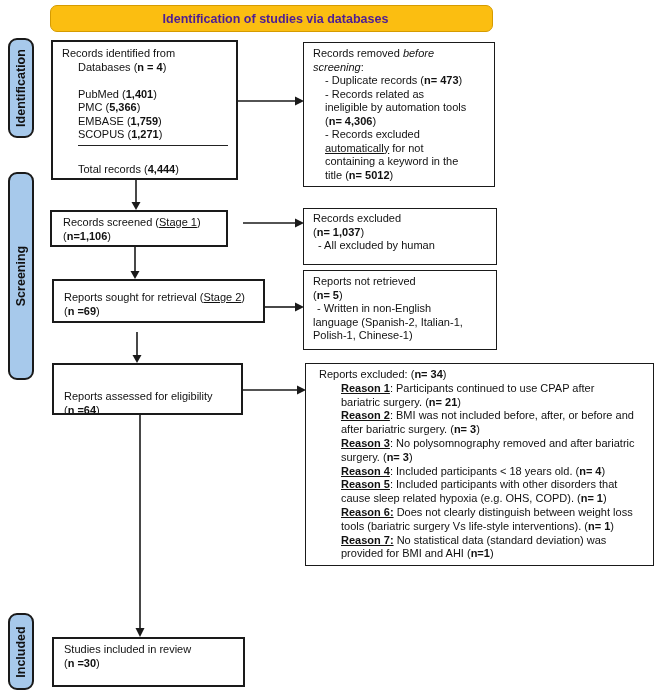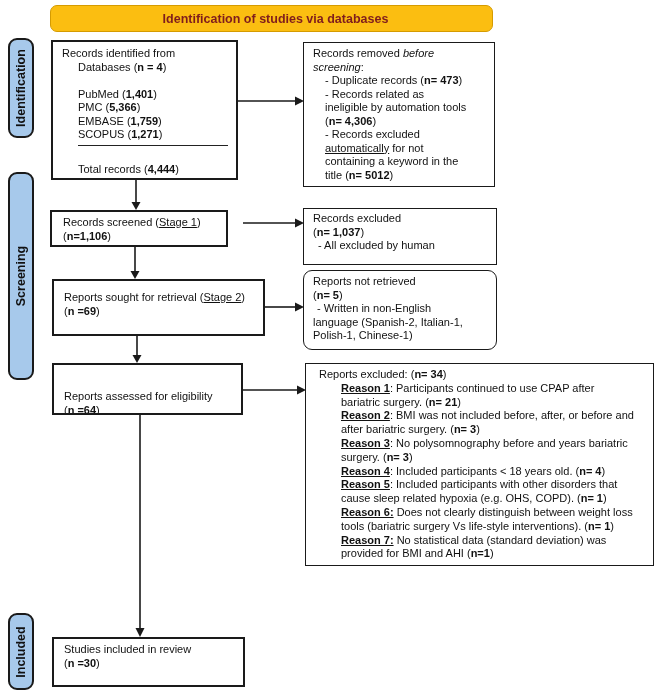--- a/index.html
+++ b/index.html
@@ -6,21 +6,21 @@
   .canvas{
     position:relative;width:661px;height:698px;background:#fff;
     font-family:"Liberation Sans",sans-serif;color:#111;overflow:hidden;
   }
   .banner{
     position:absolute;left:50px;top:5px;width:443px;height:27px;
     background:var(--banner-fill,#FBBE11);border:1.5px solid var(--banner-border,#D59B00);
     border-radius:7px;display:flex;align-items:center;justify-content:center;
     box-sizing:border-box;
   }
-  .banner span{font-weight:bold;font-size:12.5px;color:#7f1d1d;margin-left:8px;}
+  .banner span{font-weight:bold;font-size:12.5px;color:#4c1d95;margin-left:8px;}
   .stage{
     position:absolute;background:var(--stage-fill,#A7C9EB);
     border:2px solid var(--box-border,#1A1A1A);border-radius:9px;
     display:flex;align-items:center;justify-content:center;box-sizing:border-box;
   }
   .stage span{transform:rotate(-90deg);white-space:nowrap;font-weight:bold;font-size:12.5px;}
   .stage-id {left:8px;top:38px; width:26px;height:100px;}
   .stage-scr{left:8px;top:172px;width:26px;height:208px;}
   .stage-inc{left:8px;top:613px;width:26px;height:77px;}
   .arrows{position:absolute;left:0;top:0;pointer-events:none;}
@@ -32,22 +32,22 @@
   }
   .ln{line-height:13.5px;white-space:nowrap;}
   .ln.ind{padding-left:var(--ind,16px);}
   .ln.hr{border-bottom:1.5px solid #222;height:3px;margin-bottom:4px;
          margin-left:var(--ind,16px);margin-right:2px;padding-left:0;}
   .b{font-weight:bold;} .i{font-style:italic;} .u{text-decoration:underline;}
   .b-identified  {left:51px; top:40px; width:187px;height:140px;padding:5px 6px 0 9px; --ind:16px;}
   .b-removed     {left:303px;top:42px; width:192px;height:145px;padding:4px 4px 0 9px; --ind:12px;border-width:1.5px;}
   .b-screened    {left:50px; top:210px;width:178px;height:37px; padding:4px 4px 0 11px;}
   .b-excluded    {left:303px;top:208px;width:194px;height:57px; padding:3px 4px 0 9px; --ind:5px; border-width:1.5px;}
-  .b-sought      {left:52px; top:279px;width:213px;height:57px; padding:10px 4px 0 10px;}
-  .b-notretrieved{left:303px;top:270px;width:194px;height:80px; padding:4px 4px 0 9px; --ind:4px; border-width:1.5px;border-radius:9px;}
+  .b-sought      {left:52px; top:279px;width:213px;height:44px; padding:10px 4px 0 10px;}
+  .b-notretrieved{left:303px;top:270px;width:194px;height:80px; padding:4px 4px 0 9px; --ind:4px; border-width:1.5px;}
   .b-assessed    {left:52px; top:363px;width:191px;height:52px; padding:25px 4px 0 10px;}
   .b-reasons     {left:305px;top:363px;width:349px;height:203px;padding:4px 5px 0 13px;--ind:22px;border-width:1.5px;font-size:11px;}
   .b-reasons .ln {line-height:13.8px;}
   .b-studies     {left:52px; top:637px;width:193px;height:50px; padding:4px 4px 0 10px;}
 </style>
 </head>
 <body>
 
 <div class="canvas">
 
@@ -147,21 +147,21 @@
   <div class="fbox b-assessed">
       <div class="ln"><span>Reports assessed for eligibility</span></div>
       <div class="ln"><span>(</span><span class="b">n =64</span><span>)</span></div>
     </div>
   <div class="fbox b-reasons">
       <div class="ln"><span>Reports excluded: (</span><span class="b">n= 34</span><span>)</span></div>
       <div class="ln ind"><span class="b u">Reason 1</span><span>: Participants continued to use CPAP after</span></div>
       <div class="ln ind"><span>bariatric surgery. (</span><span class="b">n= 21</span><span>)</span></div>
       <div class="ln ind"><span class="b u">Reason 2</span><span>: BMI was not included before, after, or before and</span></div>
       <div class="ln ind"><span>after bariatric surgery. (</span><span class="b">n= 3</span><span>)</span></div>
-      <div class="ln ind"><span class="b u">Reason 3</span><span>: No polysomnography before and years bariatric</span></div>
+      <div class="ln ind"><span class="b u">Reason 3</span><span>: No polysomnography removed and after bariatric</span></div>
       <div class="ln ind"><span>surgery. (</span><span class="b">n= 3</span><span>)</span></div>
       <div class="ln ind"><span class="b u">Reason 4</span><span>: Included participants &lt; 18 years old. (</span><span class="b">n= 4</span><span>)</span></div>
       <div class="ln ind"><span class="b u">Reason 5</span><span>: Included participants with other disorders that</span></div>
       <div class="ln ind"><span>cause sleep related hypoxia (e.g. OHS, COPD). (</span><span class="b">n= 1</span><span>)</span></div>
       <div class="ln ind"><span class="b u">Reason 6:</span><span> Does not clearly distinguish between weight loss</span></div>
       <div class="ln ind"><span>tools (bariatric surgery Vs life-style interventions). (</span><span class="b">n= 1</span><span>)</span></div>
       <div class="ln ind"><span class="b u">Reason 7:</span><span> No statistical data (standard deviation) was</span></div>
       <div class="ln ind"><span>provided for BMI and AHI (</span><span class="b">n=1</span><span>)</span></div>
     </div>
   <div class="fbox b-studies">

